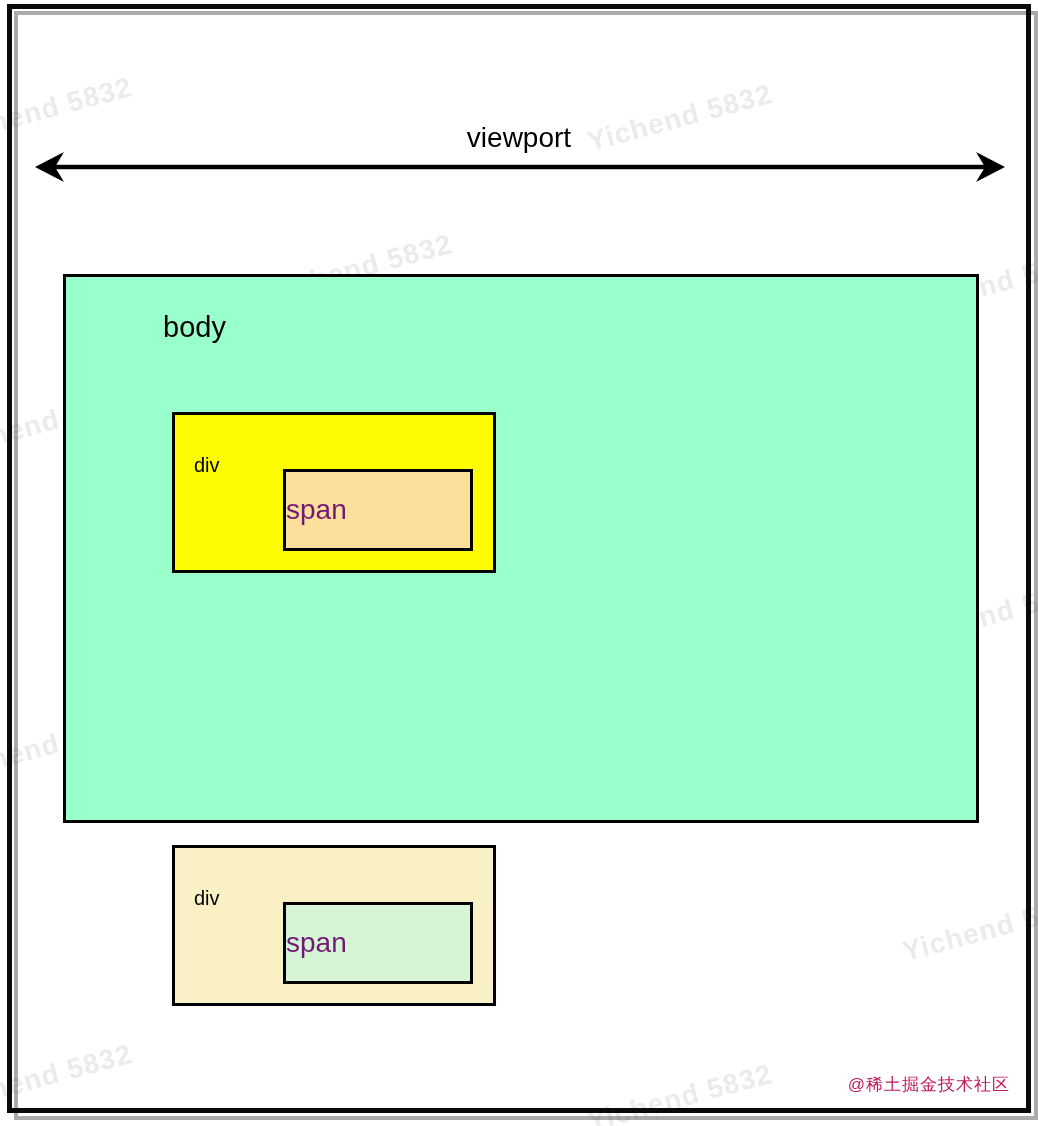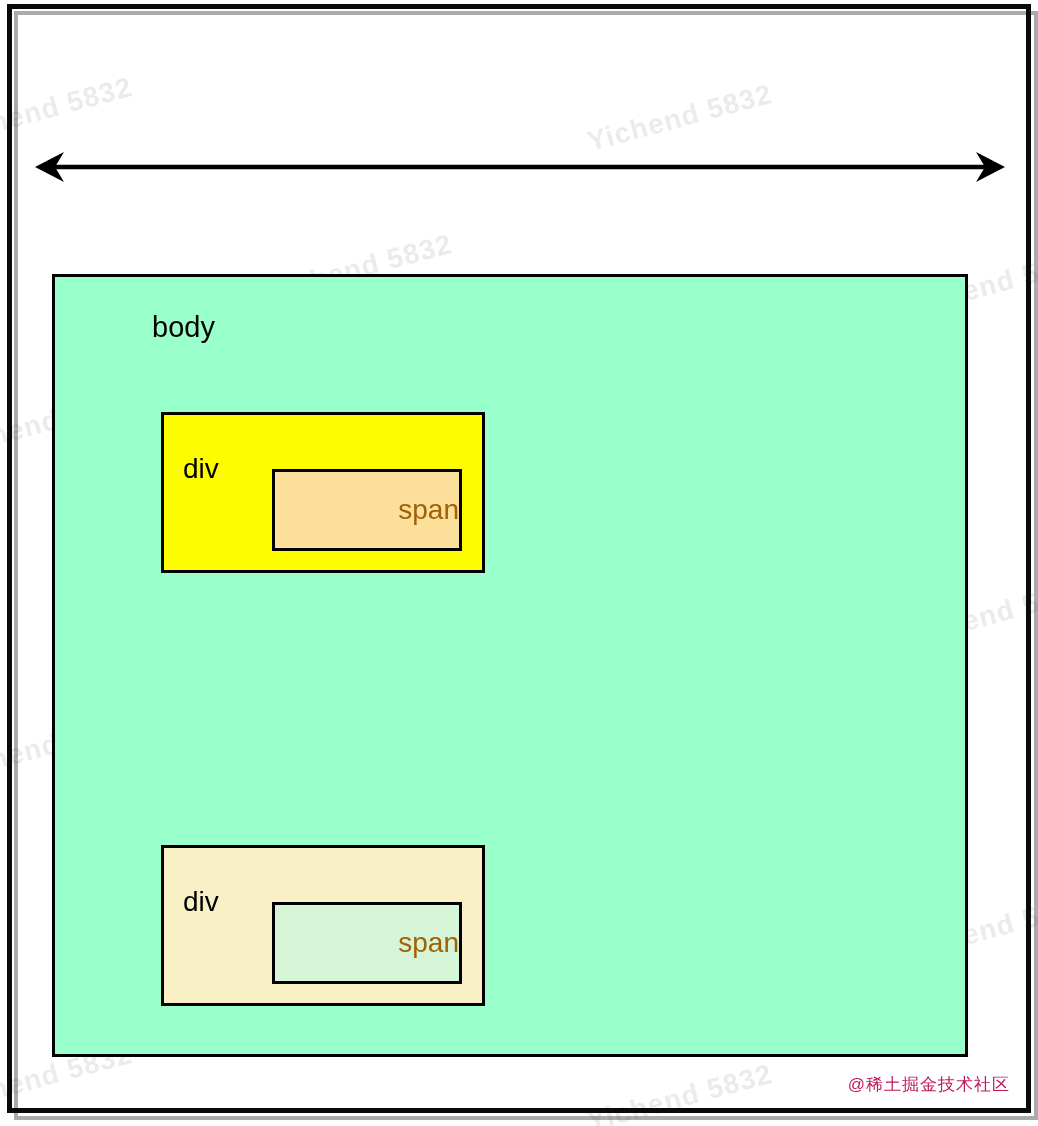--- a/index.html
+++ b/index.html
@@ -42,22 +42,22 @@
     position: absolute;
     left: 0; right: 0; top: 122px;
     text-align: center;
     font-size: 28px;
     color: #000;
     z-index: 4;
   }
   .arrow-svg { position: absolute; left: 0; top: 140px; z-index: 4; }
   .body-box {
     position: absolute;
-    left: 52px; top: 274px;
-    width: 916px; height: 783px;
+    left: 63px; top: 274px;
+    width: 916px; height: 549px;
     box-sizing: border-box;
     border: 3px solid #000;
     z-index: 4;
   }
   .body-label {
     position: absolute;
     left: 97px; top: 36px;
     font-size: 29px;
     color: #000;
     line-height: 1;
@@ -67,35 +67,35 @@
     left: 106px;
     width: 324px; height: 161px;
     box-sizing: border-box;
     border: 3px solid #000;
   }
   .div-box.first  { top: 135px; }
   .div-box.second { top: 568px; }
   .div-label {
     position: absolute;
     left: 19px; top: 40px;
-    font-size: 28px;
+    font-size: 20px;
     color: #000;
     line-height: 1;
   }
   .span-box {
     position: absolute;
     left: 108px; top: 54px;
     width: 190px; height: 82px;
     box-sizing: border-box;
     border: 3px solid #000;
     display: flex;
     align-items: center;
-    justify-content: flex-end;
+    justify-content: flex-start;
     font-size: 28px;
-    color: #a16207;
+    color: #701a75;
   }
   .credit {
     position: absolute;
     right: 28px; top: 1073px;
     font-size: 17px;
     color: #be185d;
     letter-spacing: 1px;
     z-index: 4;
   }
 </style>
@@ -117,20 +117,21 @@
       <div class="watermark" style="left: 265px; top: 582px;">Yichend 5832</div>
       <div class="watermark" style="left: 900px; top: 598px;">Yichend 5832</div>
       <div class="watermark" style="left: -55px; top: 732px;">Yichend 5832</div>
       <div class="watermark" style="left: 585px; top: 752px;">Yichend 5832</div>
       <div class="watermark" style="left: 265px; top: 898px;">Yichend 5832</div>
       <div class="watermark" style="left: 900px; top: 912px;">Yichend 5832</div>
       <div class="watermark" style="left: -55px; top: 1062px;">Yichend 5832</div>
       <div class="watermark" style="left: 585px; top: 1082px;">Yichend 5832</div>
     </div>
 
+  <div class="viewport-label">viewport</div>
 
   <svg class="arrow-svg" width="1038" height="55" viewBox="0 0 1038 55">
     <line x1="42" y1="27" x2="998" y2="27" stroke="#000" stroke-width="4.5"></line>
     <polygon points="35,27 64,12 55,27 64,42" fill="#000"></polygon>
     <polygon points="1005,27 976,12 985,27 976,42" fill="#000"></polygon>
   </svg>
 
   <div class="body-box" style="background-color: rgb(153, 255, 203);">
     <span class="body-label">body</span>
 

